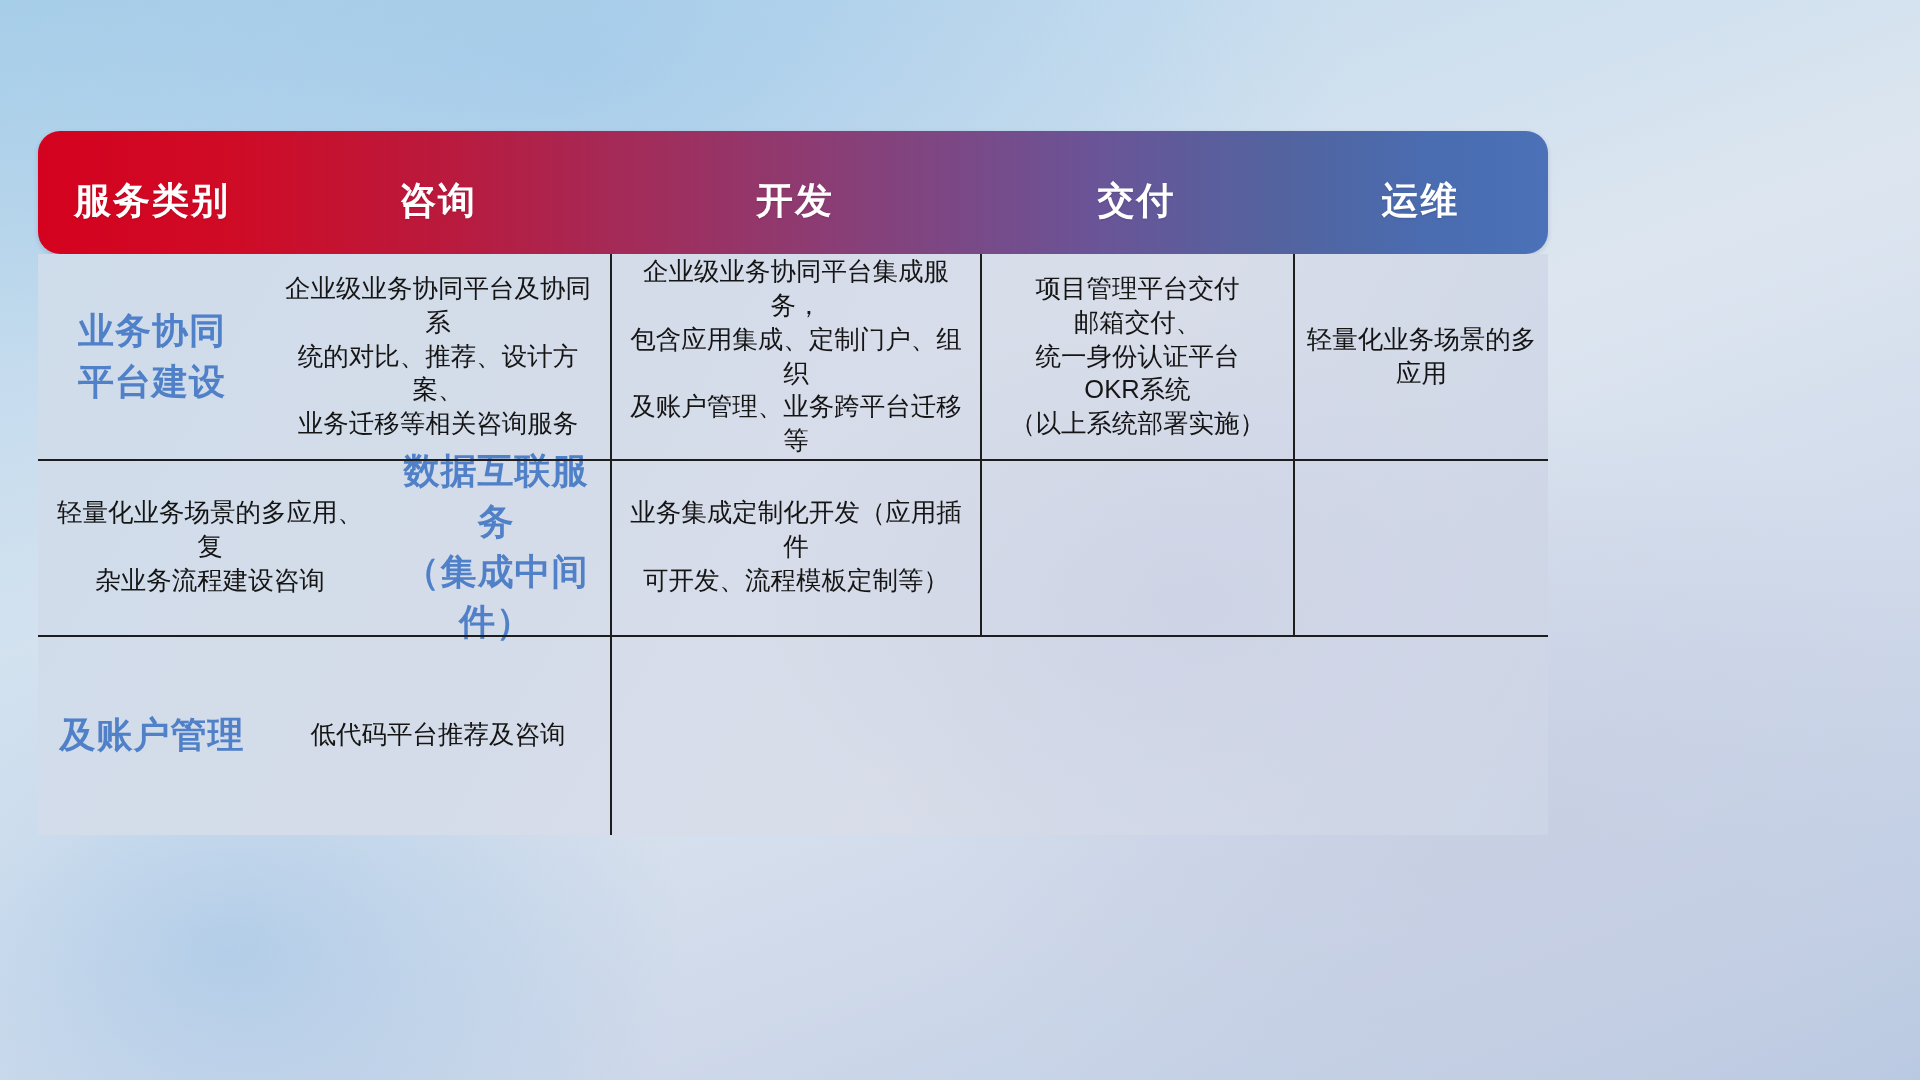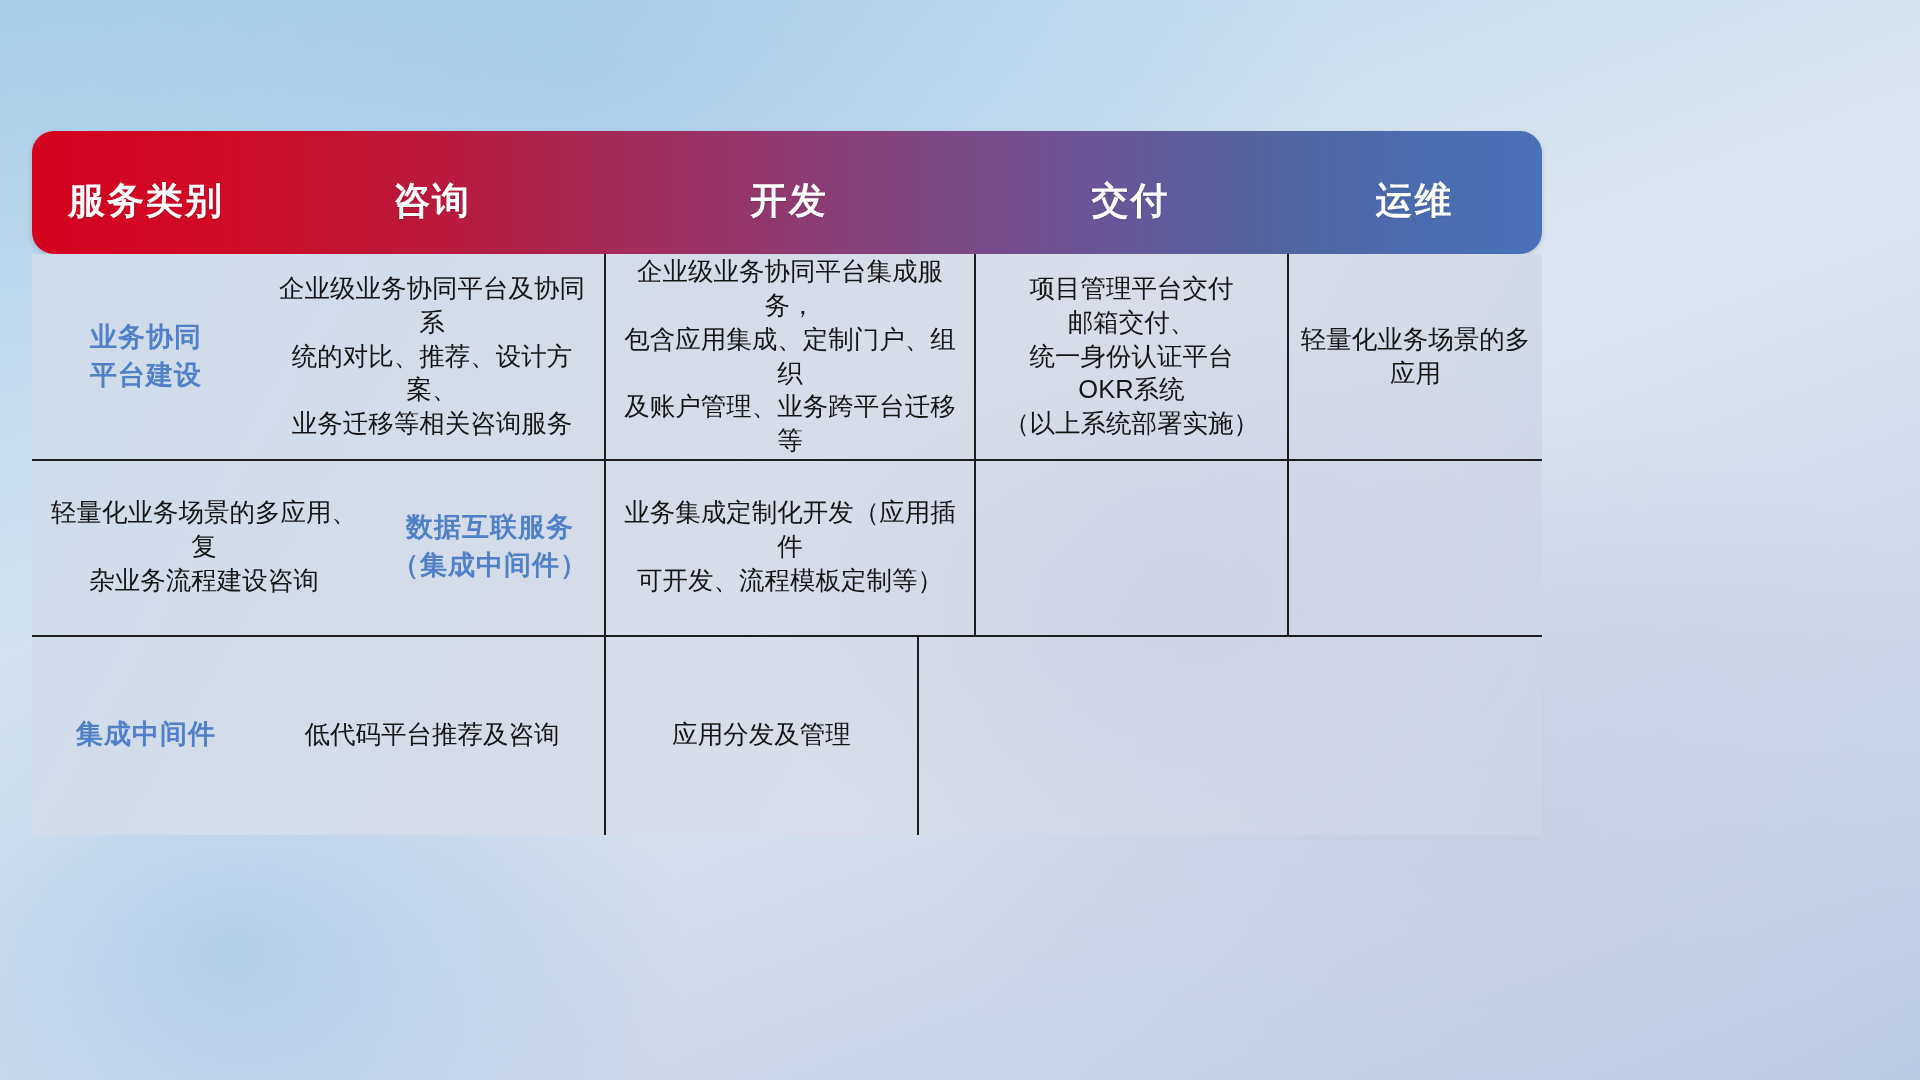--- a/index.html
+++ b/index.html
@@ -20,21 +20,21 @@
 
   .page {
     position: relative;
     width: 1920px;
     height: 1080px;
   }
 
   
   .table-wrap {
     position: absolute;
-    left: 32px;
+    left: 38px;
     top: 131px;
     width: 1510px;
   }
 
   
   .thead {
     display: flex;
     height: 123px;
     border-radius: 22px;
     overflow: hidden;
@@ -98,21 +98,21 @@
     box-sizing: border-box;
     padding: 6px 8px;
     white-space: pre-line;
   }
   
   .sep-l { border-left: 2px solid #1d1d1d; }
 
   .cat {
     color: #5080c8;
     font-weight: bold;
-    font-size: 27px;
+    font-size: 36px;
     line-height: 1.4;
     letter-spacing: 1px;
     text-align: center;
   }
 
   .row1 { height: 205px; }
   .row2 { height: 176px; }
   .row3 { height: 200px; }
 </style>
 </head>
@@ -154,22 +154,21 @@
 杂业务流程建设咨询</div>
         <div class="td c1 cat">数据互联服务
 （集成中间件）</div>
         <div class="td c3 sep-l">业务集成定制化开发（应用插件
 可开发、流程模板定制等）</div>
         <div class="td c4 sep-l"></div>
         <div class="td c5 sep-l"></div>
       </div>
 
       <div class="tr row3">
-        <div class="td c1 cat">集成中间件</div>
+        <div class="td c1 cat">及账户管理</div>
         <div class="td c2">低代码平台推荐及咨询</div>
-        <div class="td c4 sep-l">应用分发及管理</div>
         <div class="td c5 sep-l"></div>
       </div>
 
     </div>
   </div>
 
 </div>
 
 </body></html>

